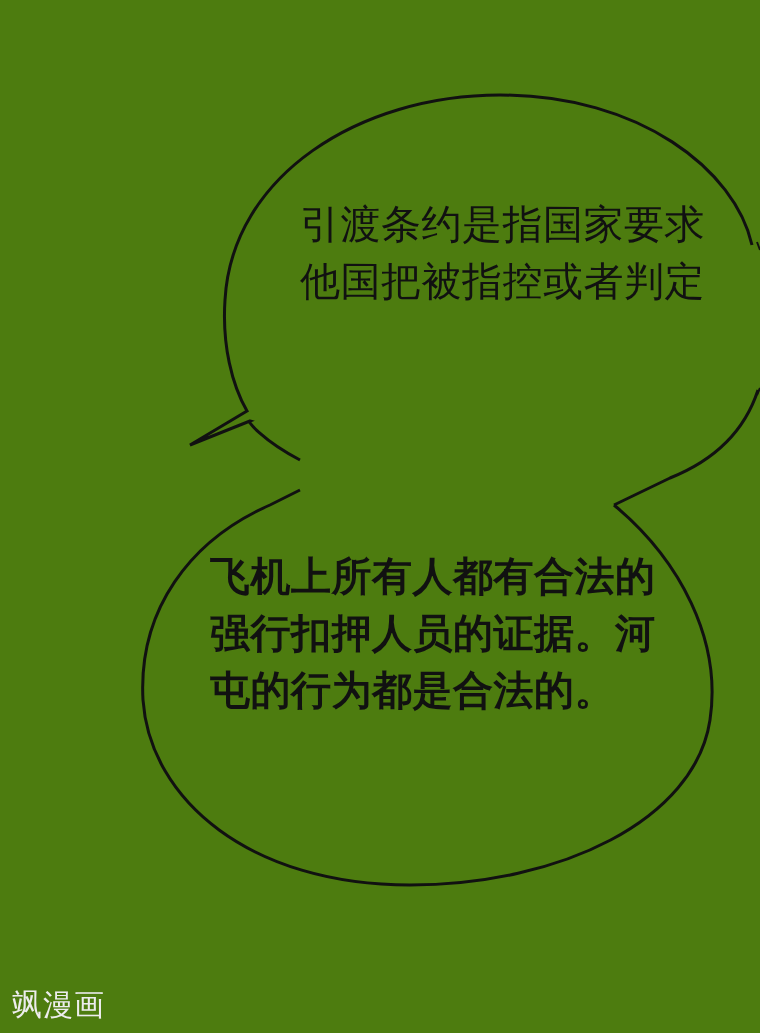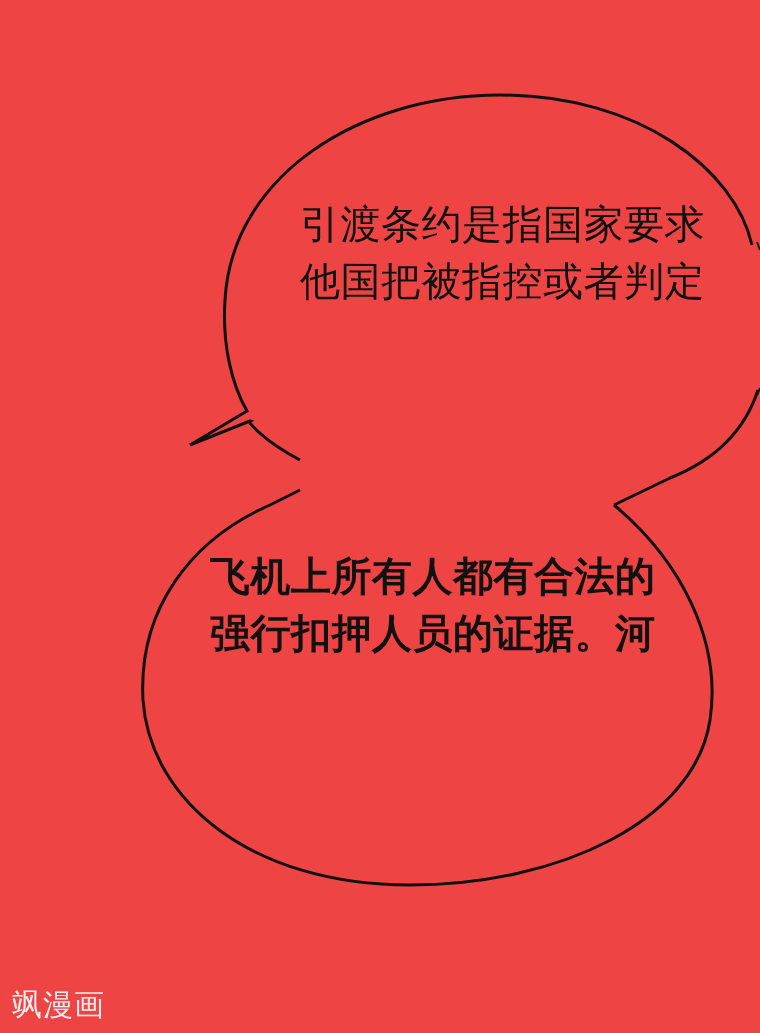--- a/index.html
+++ b/index.html
@@ -1,21 +1,21 @@
 <!DOCTYPE html>
 <html><head>
 <meta charset="utf-8">
 <style>
   html, body { margin: 0; padding: 0; background: #ffffff; }
   .page {
     position: relative;
     width: 760px;
     height: 1033px;
     overflow: hidden;
-    background: #ef4444;
+    background: #4d7c0f;
     font-family: "DejaVu Sans", "Liberation Sans", sans-serif;
   }
   svg.bubbles { position: absolute; left: 0; top: 0; }
   .text-block {
     position: absolute;
     color: #111111;
     font-size: 40px;
     line-height: 57px;
     letter-spacing: 0.5px;
     white-space: nowrap;
@@ -63,16 +63,17 @@
   </svg>
 
   <div class="text-block upper-text">
     <span class="line">引渡条约是指国家要求</span>
     <span class="line">他国把被指控或者判定</span>
   </div>
 
   <div class="text-block lower-text">
     <span class="line">飞机上所有人都有合法的</span>
     <span class="line">强行扣押人员的证据。河</span>
+    <span class="line">屯的行为都是合法的。</span>
   </div>
 
   <div class="watermark">飒漫画</div>
 </div>
 
 </body></html>

